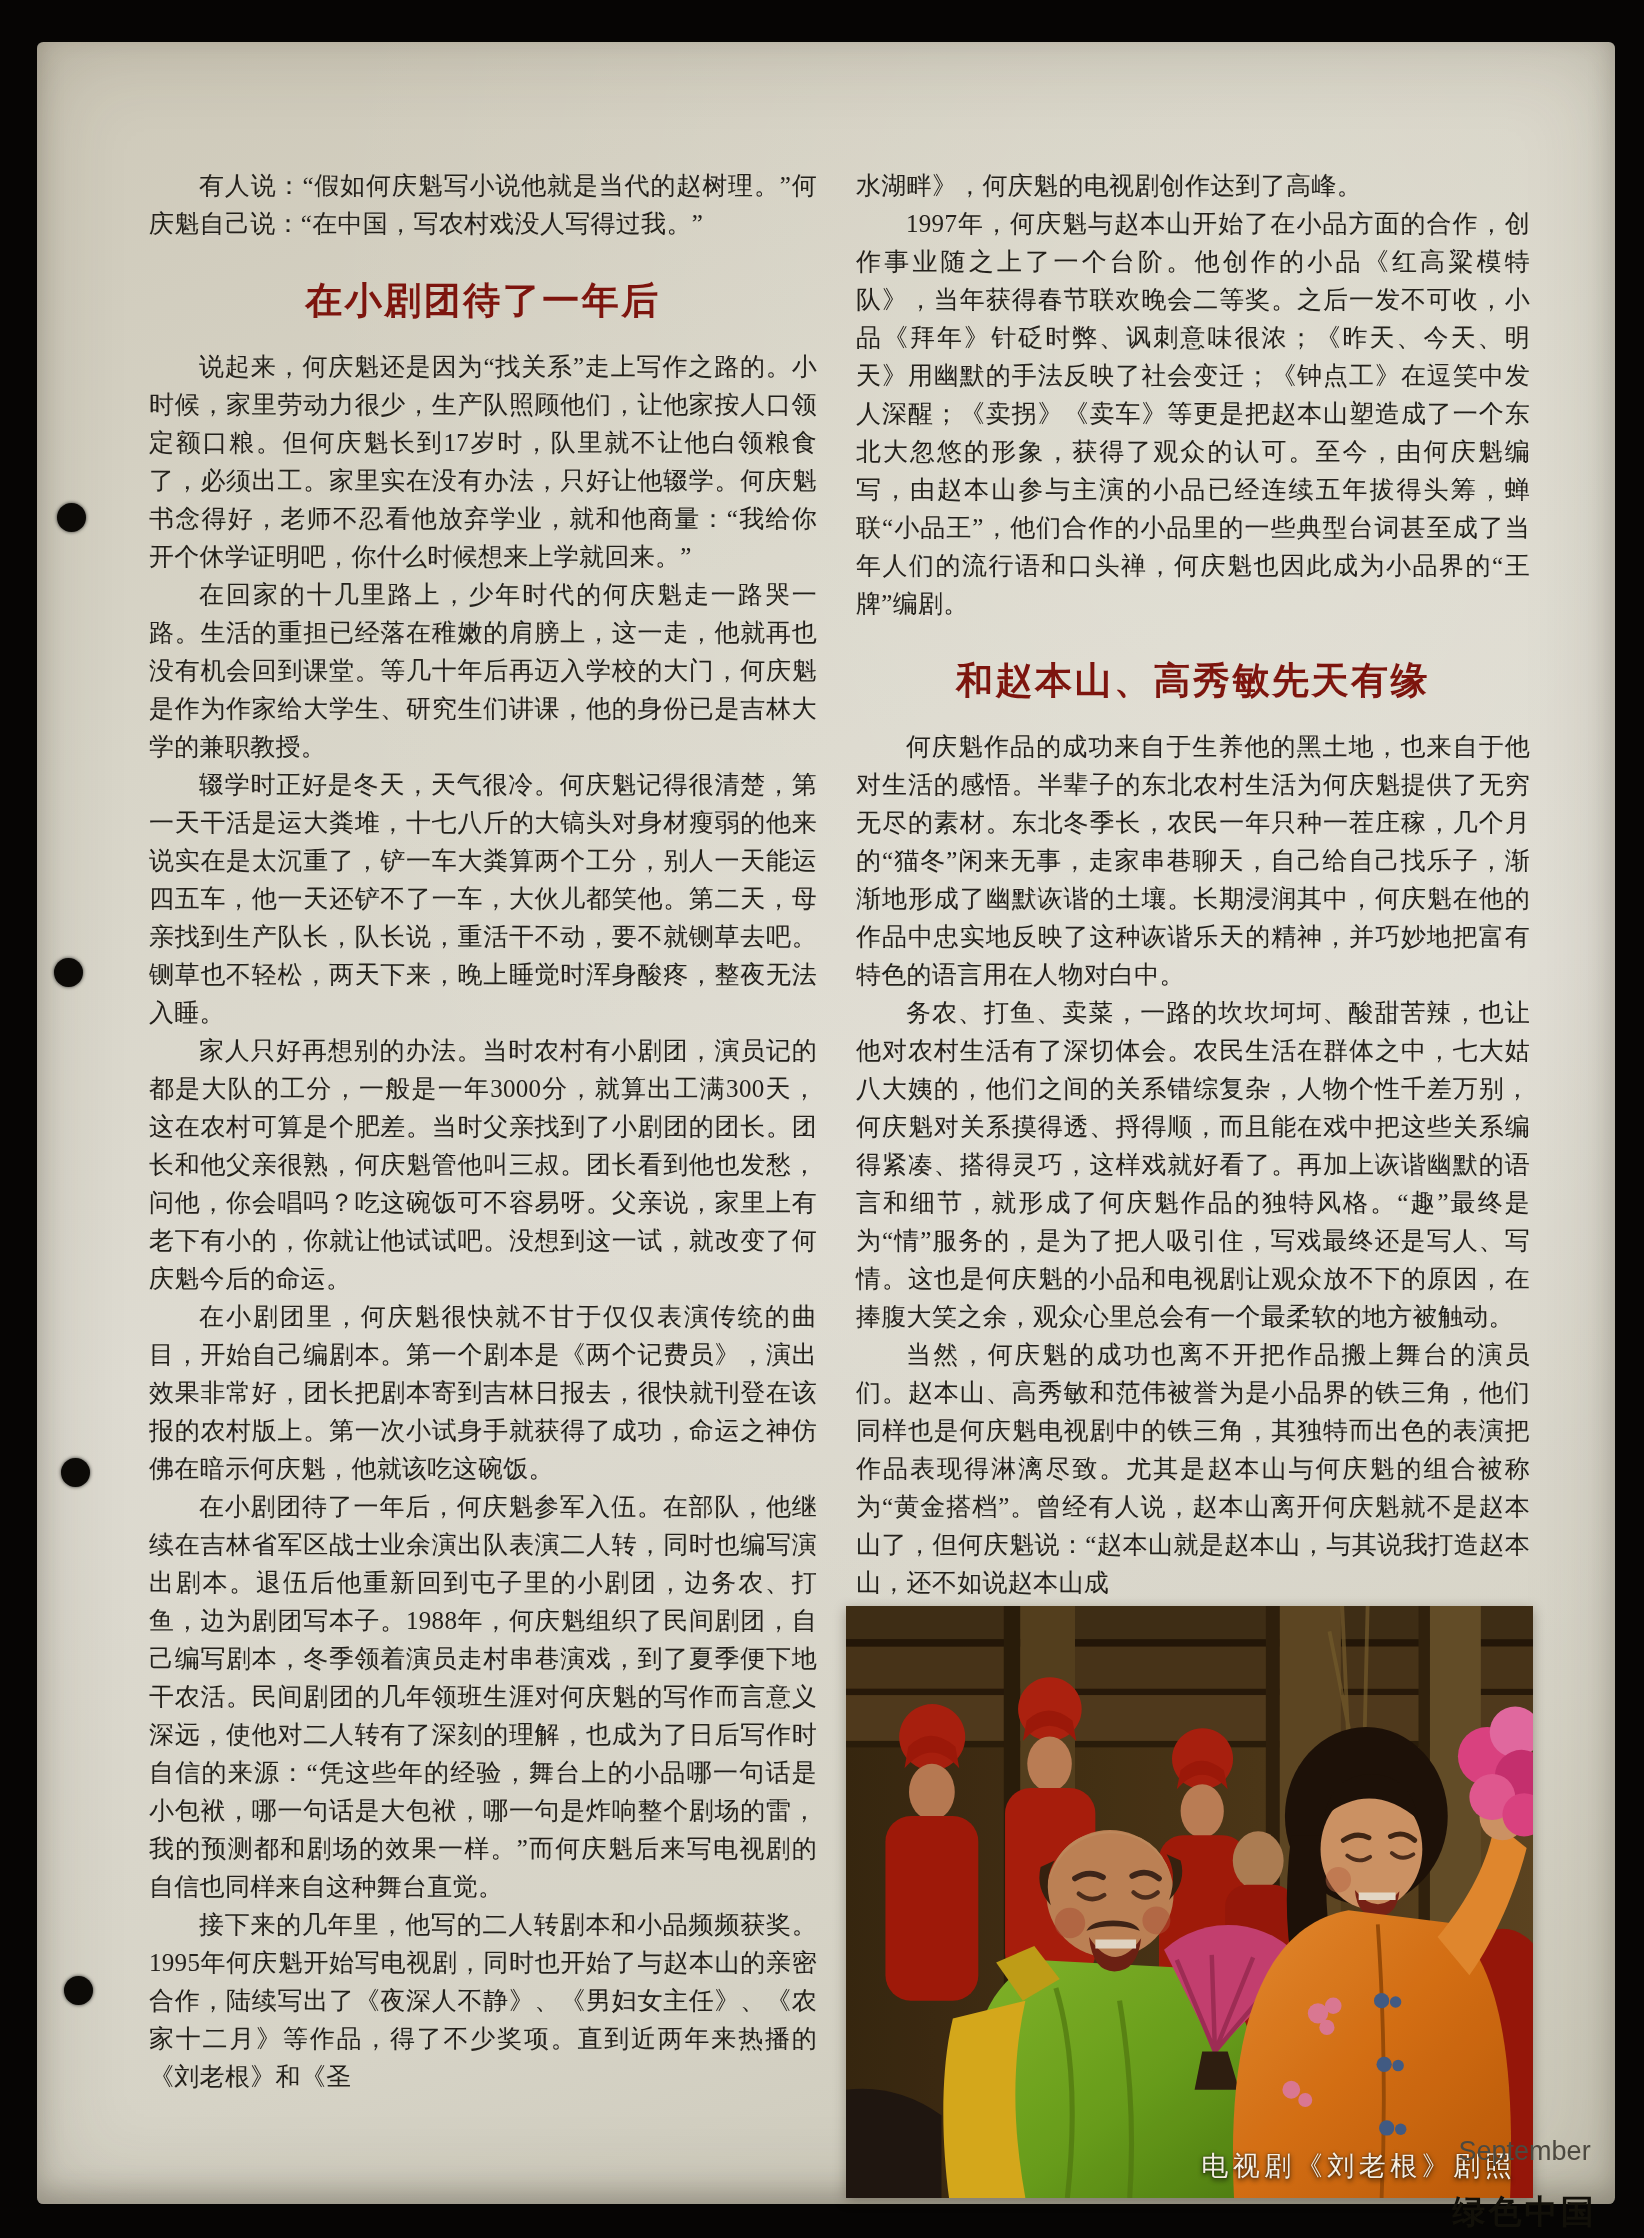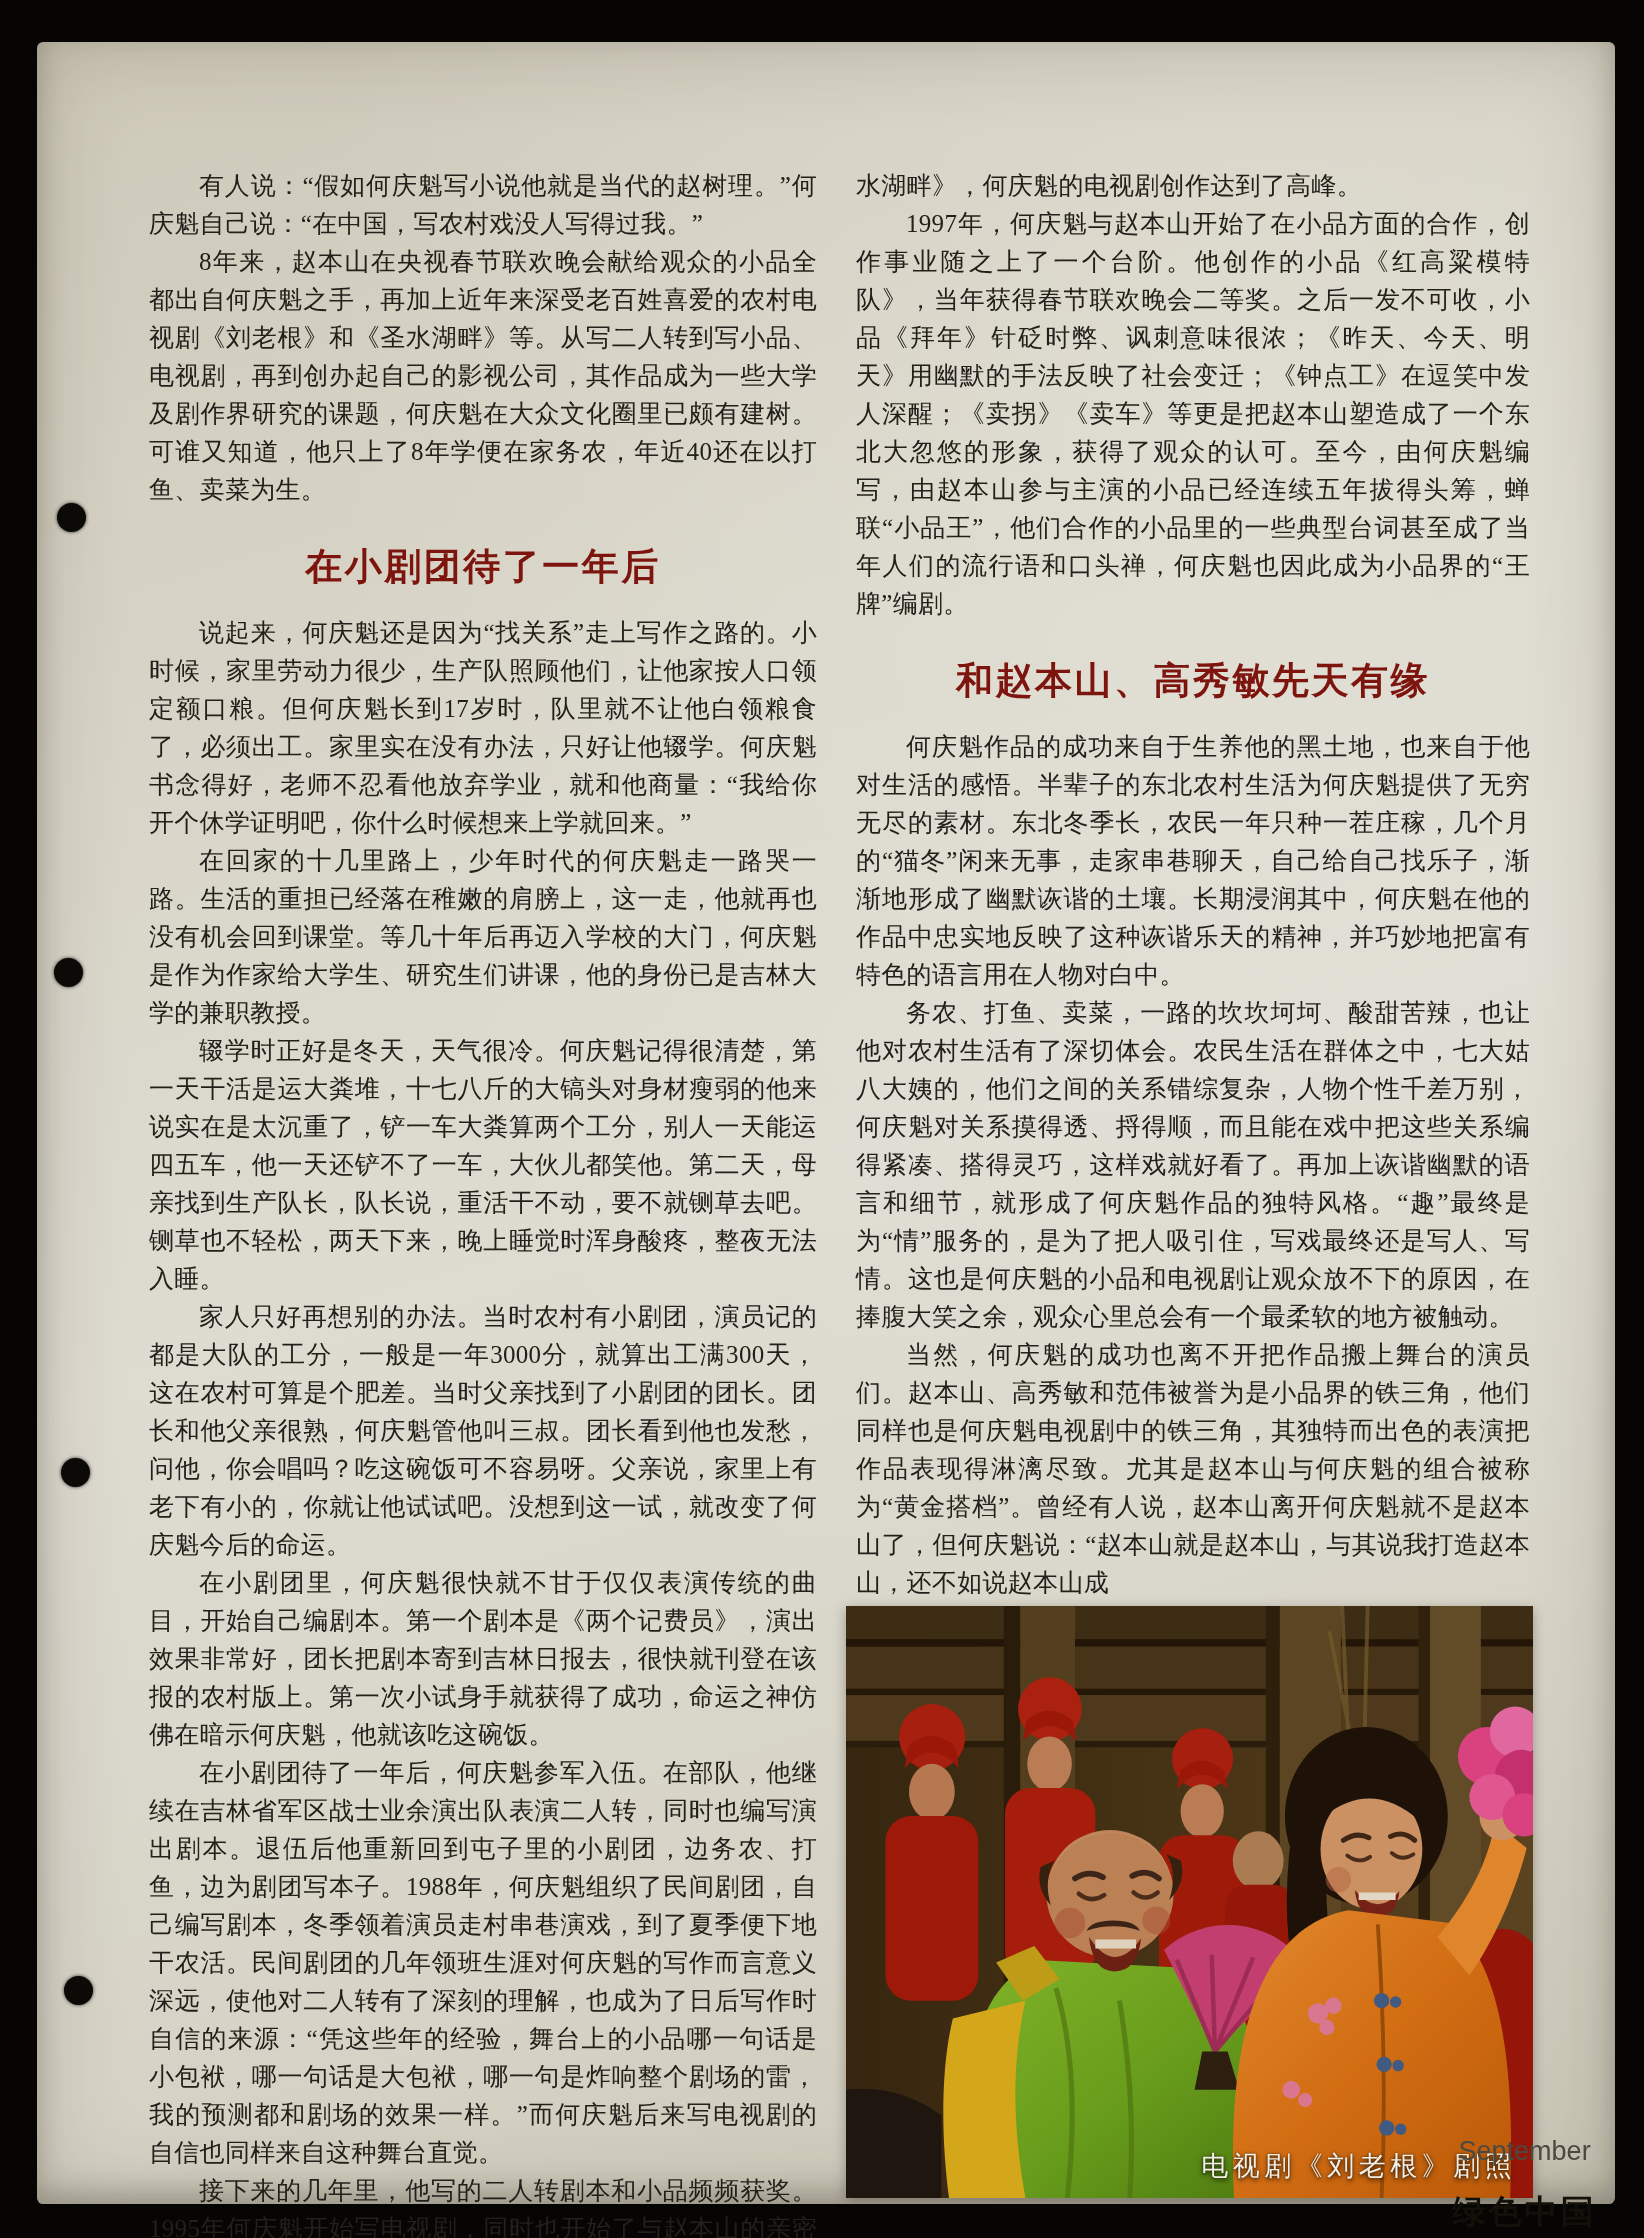--- a/index.html
+++ b/index.html
@@ -96,21 +96,20 @@
 <div class="paper">
 
   <div class="hole" style="left:20.4px; top:461px;"></div>
   <div class="hole" style="left:17px; top:916px;"></div>
   <div class="hole" style="left:23.5px; top:1416px;"></div>
   <div class="hole" style="left:27px; top:1934px;"></div>
 
 
   <div class="col col-left">
     <p>有人说：“假如何庆魁写小说他就是当代的赵树理。”何庆魁自己说：“在中国，写农村戏没人写得过我。”</p>
-    <p>8年来，赵本山在央视春节联欢晚会献给观众的小品全都出自何庆魁之手，再加上近年来深受老百姓喜爱的农村电视剧《刘老根》和《圣水湖畔》等。从写二人转到写小品、电视剧，再到创办起自己的影视公司，其作品成为一些大学及剧作界研究的课题，何庆魁在大众文化圈里已颇有建树。可谁又知道，他只上了8年学便在家务农，年近40还在以打鱼、卖菜为生。</p>
     <h2 class="sec">在小剧团待了一年后</h2>
     <p>说起来，何庆魁还是因为“找关系”走上写作之路的。小时候，家里劳动力很少，生产队照顾他们，让他家按人口领定额口粮。但何庆魁长到17岁时，队里就不让他白领粮食了，必须出工。家里实在没有办法，只好让他辍学。何庆魁书念得好，老师不忍看他放弃学业，就和他商量：“我给你开个休学证明吧，你什么时候想来上学就回来。”</p>
     <p>在回家的十几里路上，少年时代的何庆魁走一路哭一路。生活的重担已经落在稚嫩的肩膀上，这一走，他就再也没有机会回到课堂。等几十年后再迈入学校的大门，何庆魁是作为作家给大学生、研究生们讲课，他的身份已是吉林大学的兼职教授。</p>
     <p>辍学时正好是冬天，天气很冷。何庆魁记得很清楚，第一天干活是运大粪堆，十七八斤的大镐头对身材瘦弱的他来说实在是太沉重了，铲一车大粪算两个工分，别人一天能运四五车，他一天还铲不了一车，大伙儿都笑他。第二天，母亲找到生产队长，队长说，重活干不动，要不就铡草去吧。铡草也不轻松，两天下来，晚上睡觉时浑身酸疼，整夜无法入睡。</p>
     <p>家人只好再想别的办法。当时农村有小剧团，演员记的都是大队的工分，一般是一年3000分，就算出工满300天，这在农村可算是个肥差。当时父亲找到了小剧团的团长。团长和他父亲很熟，何庆魁管他叫三叔。团长看到他也发愁，问他，你会唱吗？吃这碗饭可不容易呀。父亲说，家里上有老下有小的，你就让他试试吧。没想到这一试，就改变了何庆魁今后的命运。</p>
     <p>在小剧团里，何庆魁很快就不甘于仅仅表演传统的曲目，开始自己编剧本。第一个剧本是《两个记费员》，演出效果非常好，团长把剧本寄到吉林日报去，很快就刊登在该报的农村版上。第一次小试身手就获得了成功，命运之神仿佛在暗示何庆魁，他就该吃这碗饭。</p>
     <p>在小剧团待了一年后，何庆魁参军入伍。在部队，他继续在吉林省军区战士业余演出队表演二人转，同时也编写演出剧本。退伍后他重新回到屯子里的小剧团，边务农、打鱼，边为剧团写本子。1988年，何庆魁组织了民间剧团，自己编写剧本，冬季领着演员走村串巷演戏，到了夏季便下地干农活。民间剧团的几年领班生涯对何庆魁的写作而言意义深远，使他对二人转有了深刻的理解，也成为了日后写作时自信的来源：“凭这些年的经验，舞台上的小品哪一句话是小包袱，哪一句话是大包袱，哪一句是炸响整个剧场的雷，我的预测都和剧场的效果一样。”而何庆魁后来写电视剧的自信也同样来自这种舞台直觉。</p>
     <p>接下来的几年里，他写的二人转剧本和小品频频获奖。1995年何庆魁开始写电视剧，同时也开始了与赵本山的亲密合作，陆续写出了《夜深人不静》、《男妇女主任》、《农家十二月》等作品，得了不少奖项。直到近两年来热播的《刘老根》和《圣</p>
   </div>
 

